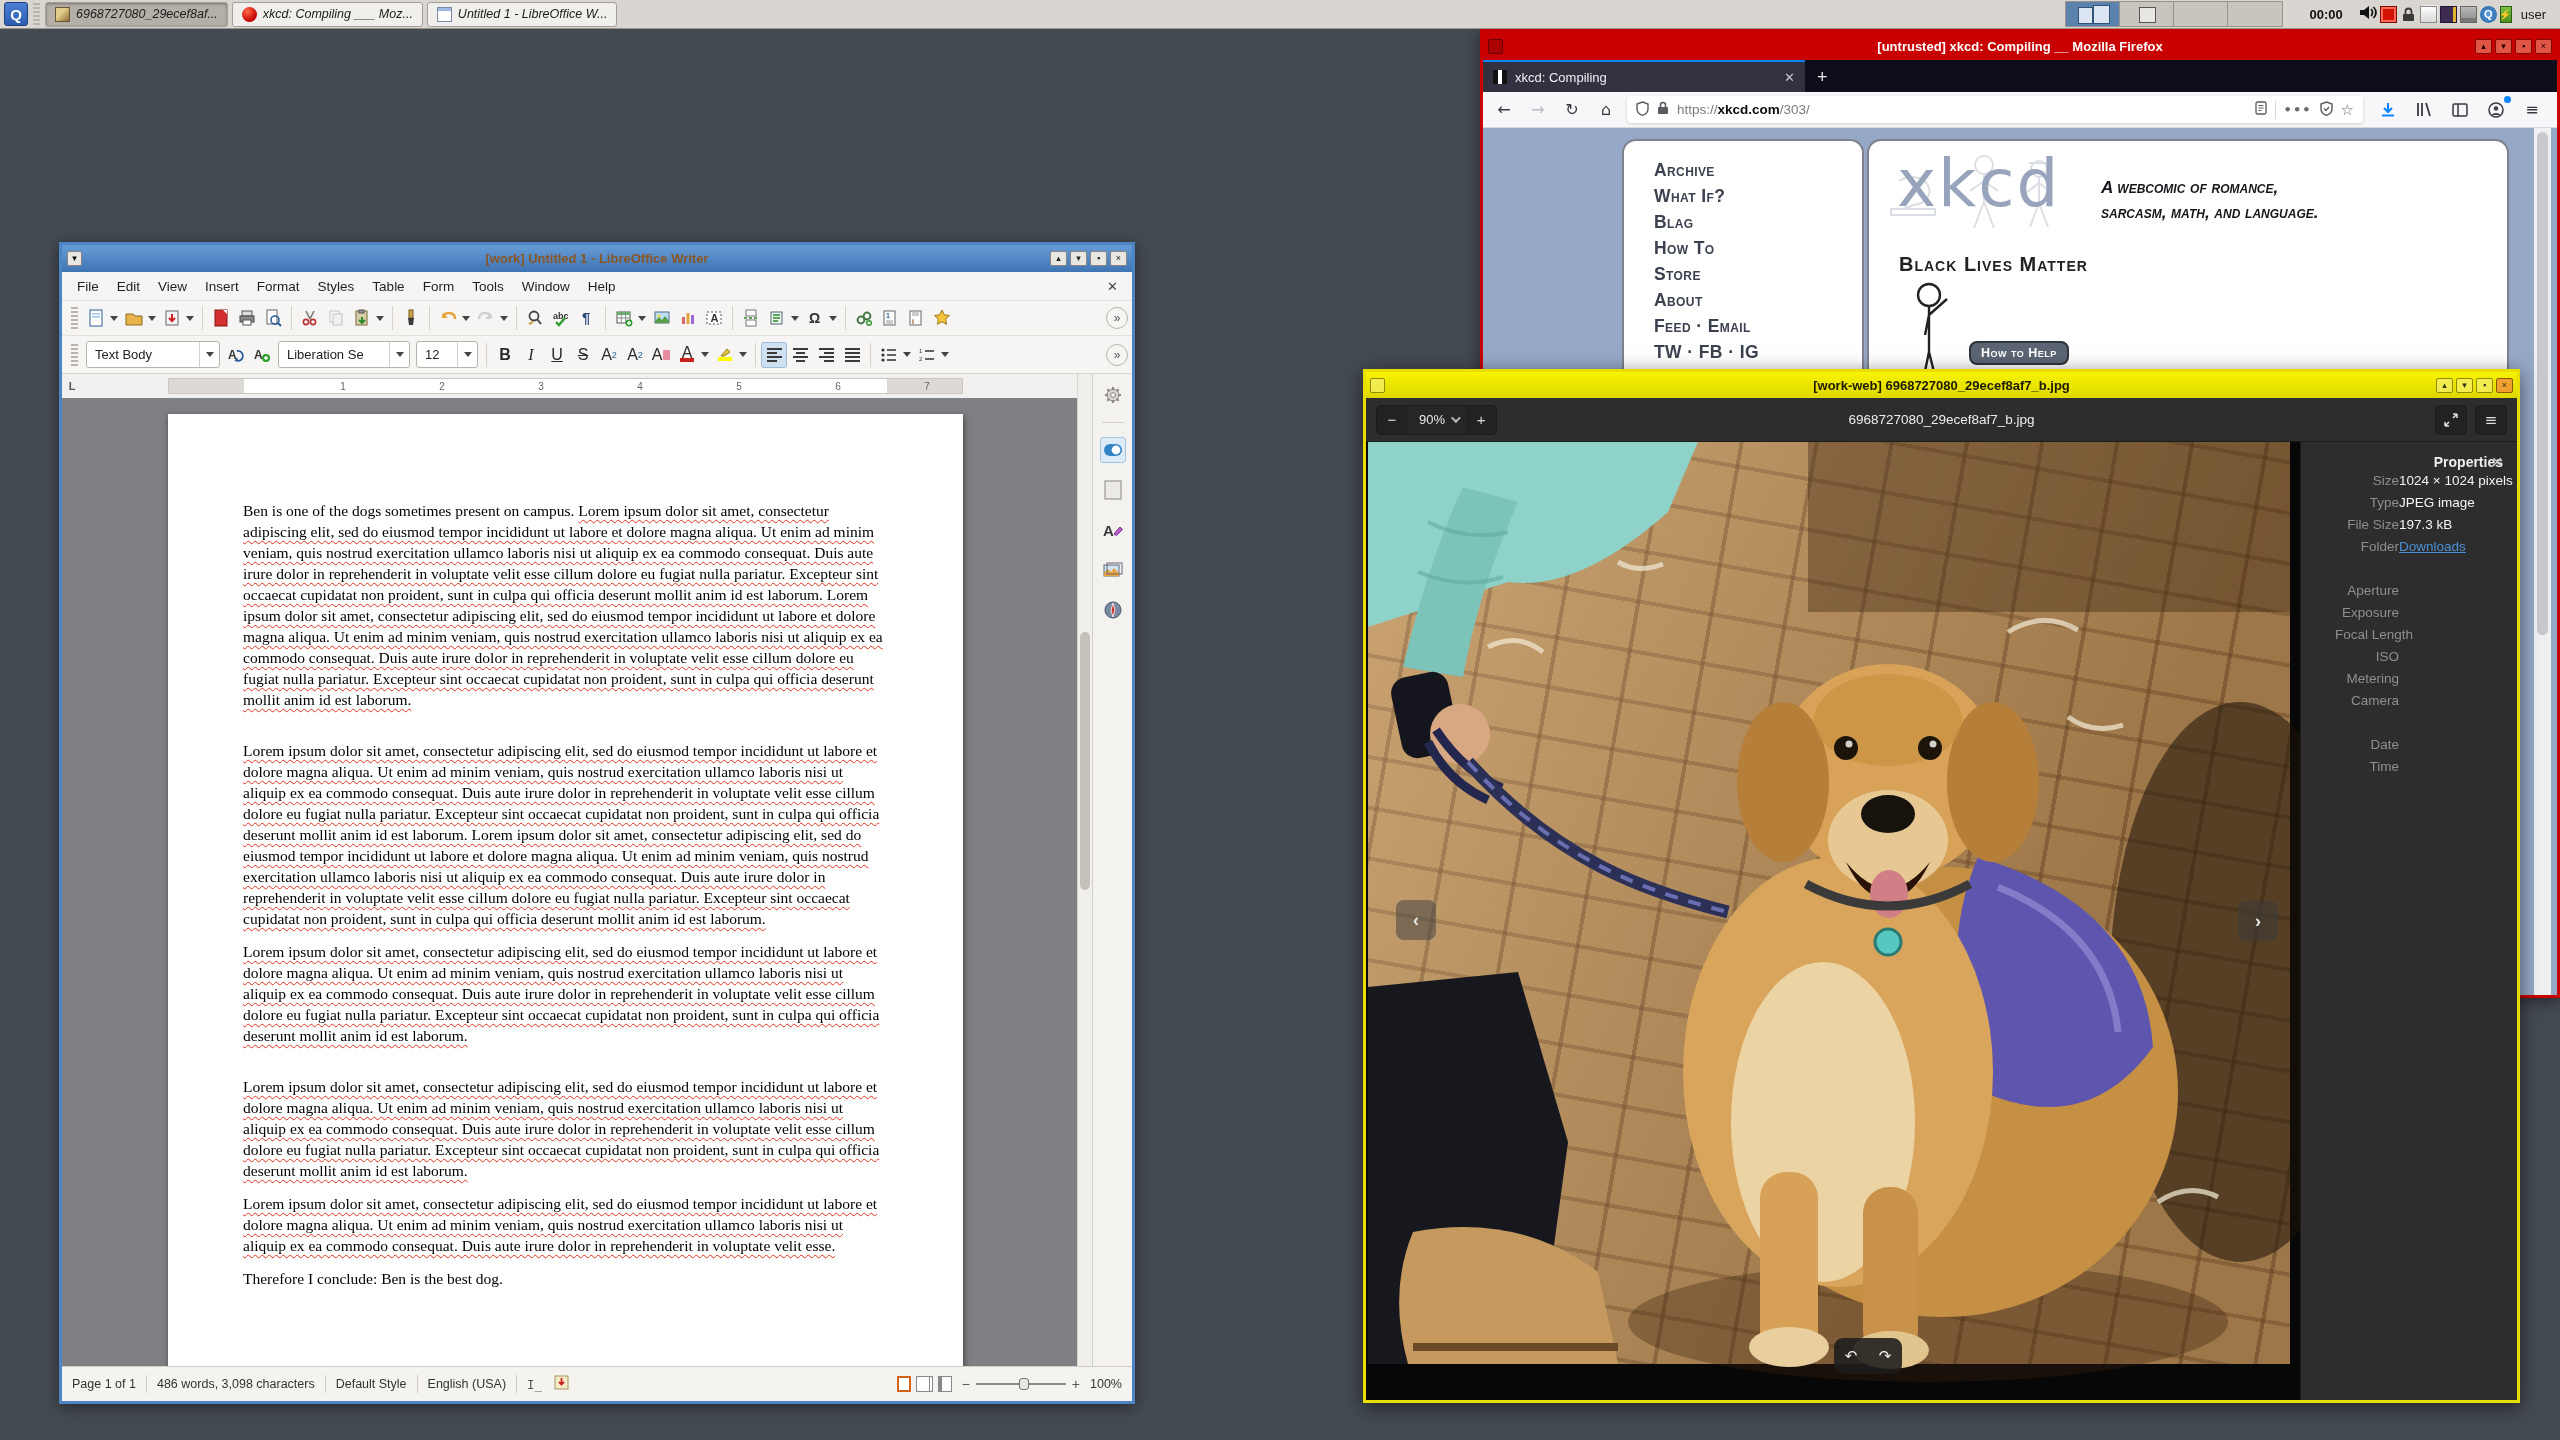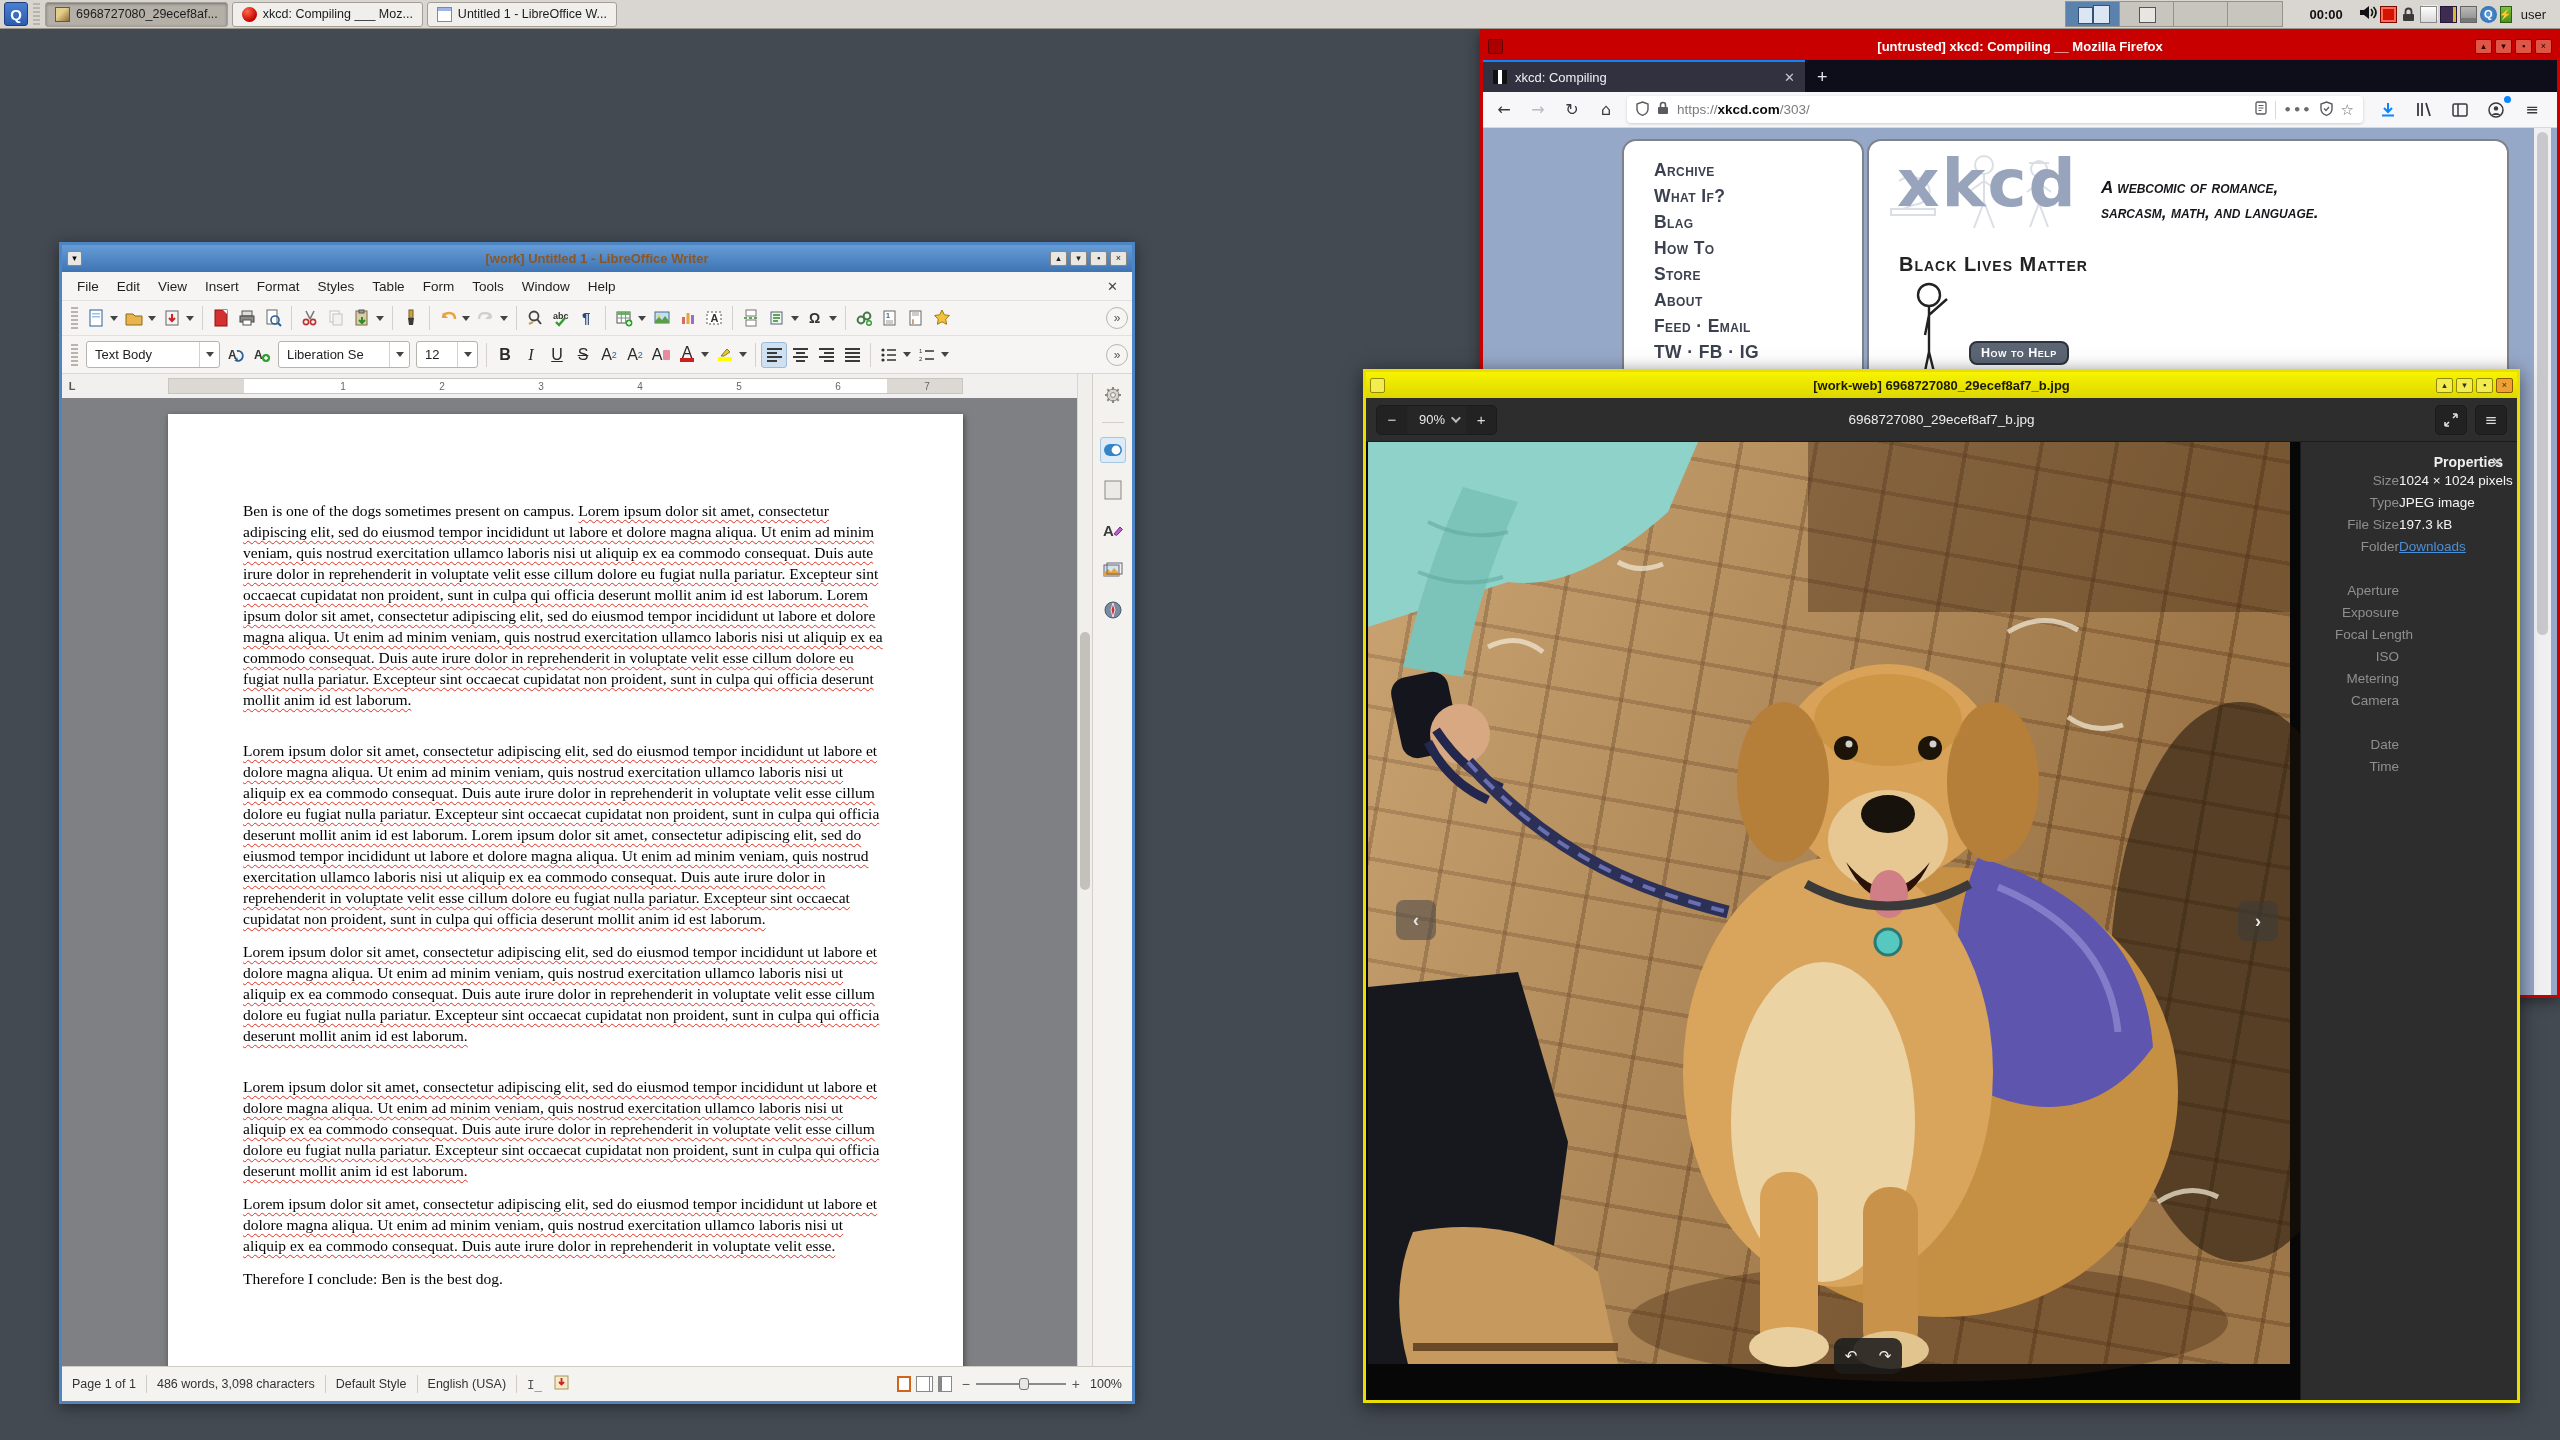--- a/index.html
+++ b/index.html
@@ -10,21 +10,21 @@
   
   .taskbar { position:absolute; left:0; top:0; width:2560px; height:29px; background:#d9d6d1;
              border-bottom:1px solid #98948c; display:flex; align-items:center; padding:0 4px; z-index:50; }
   .qbtn { width:24px; height:24px; background:linear-gradient(#4a7fd0,#2c5cb0); color:#fff; font-weight:bold;
           font-size:15px; display:flex; align-items:center; justify-content:center; border-radius:3px; border:1px solid #1d3f7d; }
   .grip { width:7px; height:22px; margin:0 5px; background:repeating-linear-gradient(#b9b5ad 0 2px, transparent 2px 4px); }
   .taskbtn { height:25px; display:flex; align-items:center; gap:6px; padding:0 9px; margin-right:4px;
              background:#f1efec; border:1px solid #a39f96; border-radius:3px; font-size:12.5px; color:#1c1c1c;
              max-width:262px; white-space:nowrap; }
   .taskbtn.active { background:#b4b0a8; box-shadow:inset 0 1px 3px rgba(0,0,0,.35); }
-  .taskbtn .lbl { overflow:hidden; text-overflow:ellipsis; }
+  .taskbtn .lbl { overflow:hidden; text-overflow:ellipsis;font-style:italic; }
   .ticon { width:15px; height:15px; flex:none; }
   .ticon.img { background:linear-gradient(135deg,#e3cd8a 40%,#8a6a3a); border:1px solid #6a5a33; }
   .ticon.ff  { border-radius:50%; background:radial-gradient(circle at 35% 30%,#ff6a4a,#c40000 70%); }
   .ticon.doc { background:#fff; border:1px solid #7a8ba8; box-shadow:inset 0 3px 0 #9fb6e2; }
   .tright { margin-left:auto; display:flex; align-items:center; }
   .wsw { display:flex; border:1px solid #97938b; margin-right:10px; }
   .ws { width:54px; height:24px; background:#c8c5bf; border-right:1px solid #97938b; position:relative; }
   .ws:last-child { border-right:none; }
   .ws.active { background:#5b82ad; }
   .ws.active::before, .ws.active::after { content:""; position:absolute; background:#dce6f2; border:1px solid #33527a; }
@@ -130,21 +130,21 @@
   .usep { width:1px; height:18px; background:#d8d8dc; }
   .navright { display:flex; align-items:center; gap:10px; padding:0 4px; }
   .navright .nbtn.dl { color:#0a84ff; font-weight:bold; }
   .acct { position:relative; }
   .acct::after { content:""; position:absolute; right:-2px; top:-1px; width:7px; height:7px; border-radius:50%; background:#0a84ff; }
   .ffcontent { flex:1; position:relative; background:#96a8c8; overflow:hidden; }
   .xbox { position:absolute; background:#fff; border:2px solid #7d828c; border-radius:14px; }
   .xnav { left:139px; top:11px; width:242px; height:300px; padding:16px 0 0 30px; }
   .xnav .xl { font-size:17.5px; font-weight:bold; font-variant:small-caps; color:#3c4150; letter-spacing:.4px; line-height:26px; }
   .xmain { left:384px; top:11px; width:642px; height:300px; }
-  .xlogo { position:absolute; left:28px; top:4px; font-size:66px; color:#98a4bb; letter-spacing:2px; font-family:"DejaVu Sans", sans-serif;font-weight:bold; }
+  .xlogo { position:absolute; left:28px; top:4px; font-size:66px; color:#98a4bb; letter-spacing:2px; font-family:"DejaVu Sans", sans-serif; }
   .xsketch { position:absolute; left:20px; top:10px; opacity:.3; }
   .xtag { position:absolute; left:232px; top:34px; font-size:17px; font-weight:bold; font-style:italic; font-variant:small-caps; color:#15151a; line-height:25px; }
   .xblm { position:absolute; left:30px; top:112px; font-size:20px; font-weight:bold; font-variant:small-caps; color:#222; letter-spacing:1px; }
   .xfig { position:absolute; left:38px; top:138px; }
   .xhelp { position:absolute; left:100px; top:200px; background:#5b6573; border:2px solid #2e333b; border-radius:8px; color:#fff; font-size:12.5px; font-weight:bold; font-variant:small-caps; padding:3px 10px; letter-spacing:.5px; }
   .ffscroll { position:absolute; right:6px; top:0; bottom:0; width:17px; background:#f0f0f2; }
   .ffscroll .thumb { position:absolute; left:3px; right:3px; top:4px; height:58%; background:#c9c9cd; border-radius:7px; }
 
   
   .viewer { position:absolute; left:1363px; top:369px; width:1157px; height:1034px; border:3px solid #e8df00; background:#2d2d2d; z-index:20; display:flex; flex-direction:column; box-shadow:0 4px 18px rgba(0,0,0,.55); }

